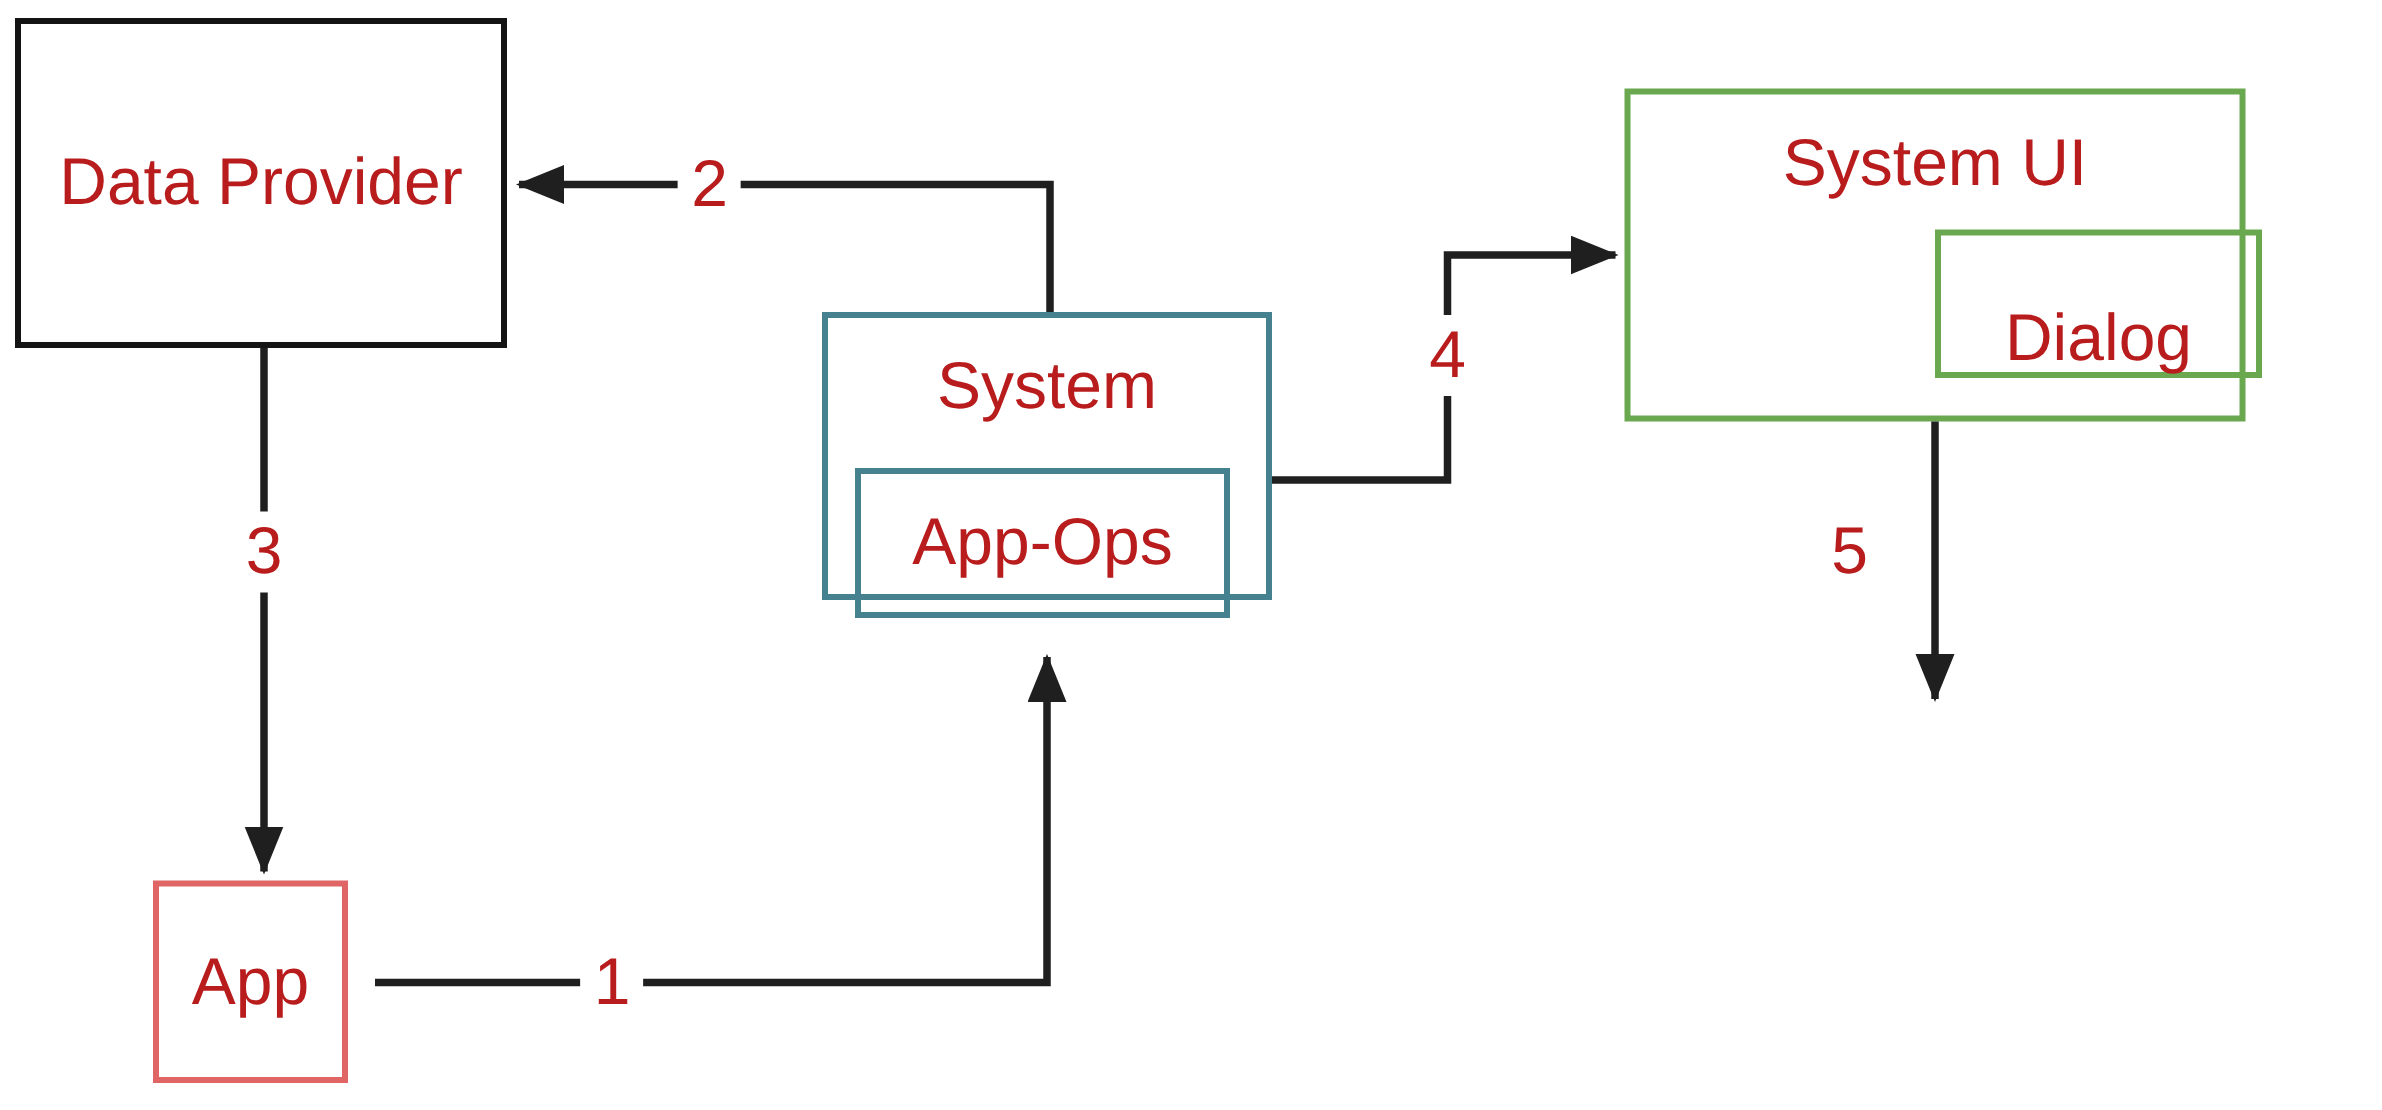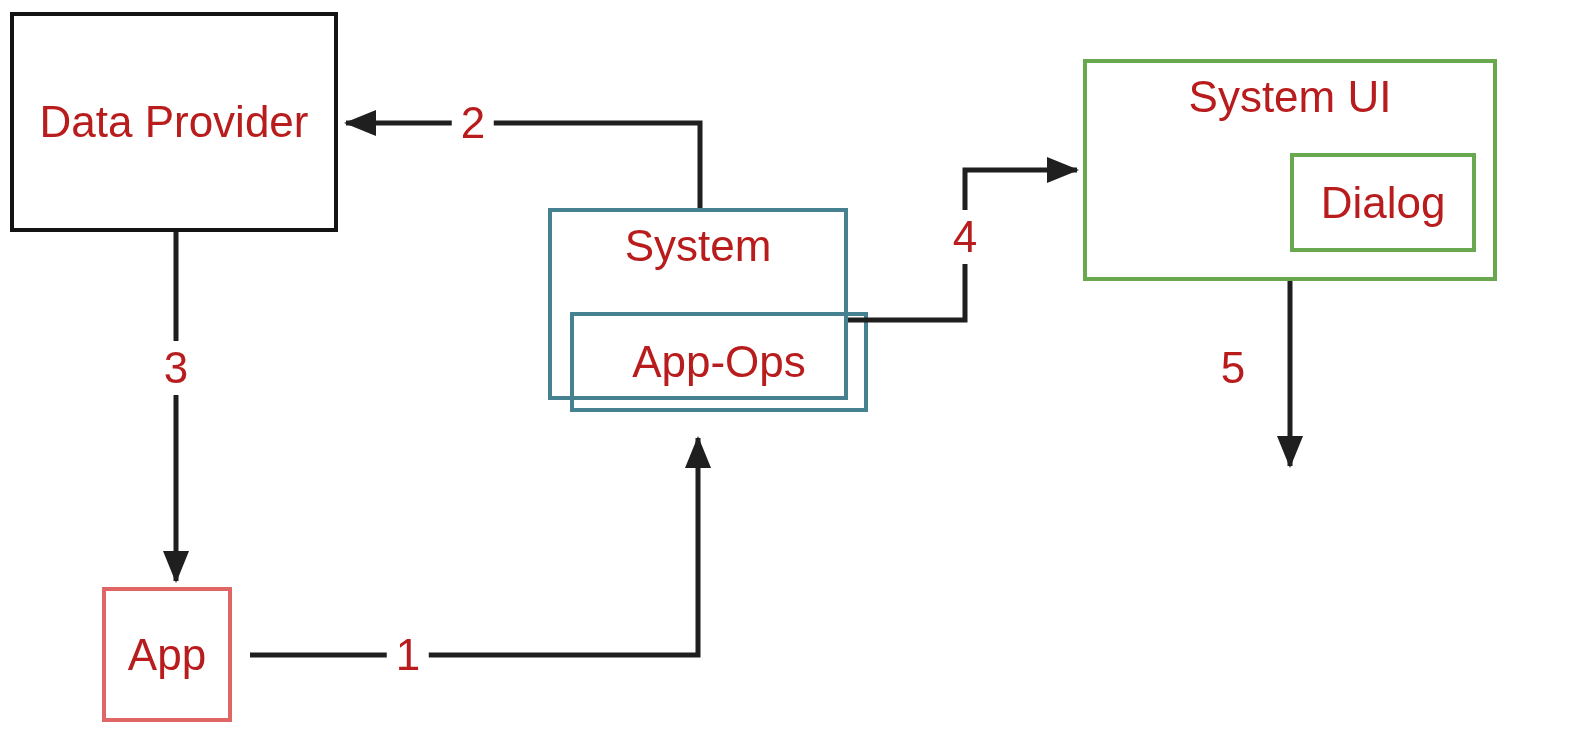--- a/index.html
+++ b/index.html
@@ -16,21 +16,21 @@
     position: absolute;
     box-sizing: border-box;
     background: #ffffff;
     display: flex;
     align-items: center;
     justify-content: center;
     font-size: 44px;
     line-height: 1;
     white-space: nowrap;
   }
-  .node.heading { align-items: flex-start; padding-top: 12px; }
+  .node.heading { align-items: flex-start; padding-top: 24px; }
   .node.inner { background: transparent; }
   .border-black  { border: 4px solid #141414; }
   .border-teal   { border: 4px solid #45818e; }
   .border-green  { border: 4px solid #6aa84f; }
   .border-purple { border: 5px solid #3c3287; }
   .border-red    { border: 4px solid #e06666; }
   .edges-layer {
     position: absolute;
     left: 0; top: 0;
     width: 1588px; height: 740px;
@@ -54,28 +54,28 @@
 
 <div class="canvas">
 
   <div class="node border-black" style="left:10px; top:12px; width:328px; height:220px;">
     <span>Data Provider</span>
   </div>
 
   <div class="node heading border-teal" style="left:548px; top:208px; width:300px; height:192px;">
     <span>System</span>
   </div>
-  <div class="node inner border-teal" style="left:570px; top:312px; width:298px; height:100px;">
+  <div class="node inner border-teal" style="left:570px; top:312px; width:250px; height:100px;">
     <span>App-Ops</span>
   </div>
 
   <div class="node heading border-green" style="left:1083px; top:59px; width:414px; height:222px;">
     <span>System UI</span>
   </div>
-  <div class="node inner border-green" style="left:1290px; top:153px; width:186px; height:99px;">
+  <div class="node inner border-green" style="left:1290px; top:153px; width:218px; height:99px;align-items:flex-end;">
     <span>Dialog</span>
   </div>
 
 
   <div class="node border-red" style="left:102px; top:587px; width:130px; height:135px;">
     <span>App</span>
   </div>
 
   <svg class="edges-layer" viewBox="0 0 1588 740">
     <defs>

